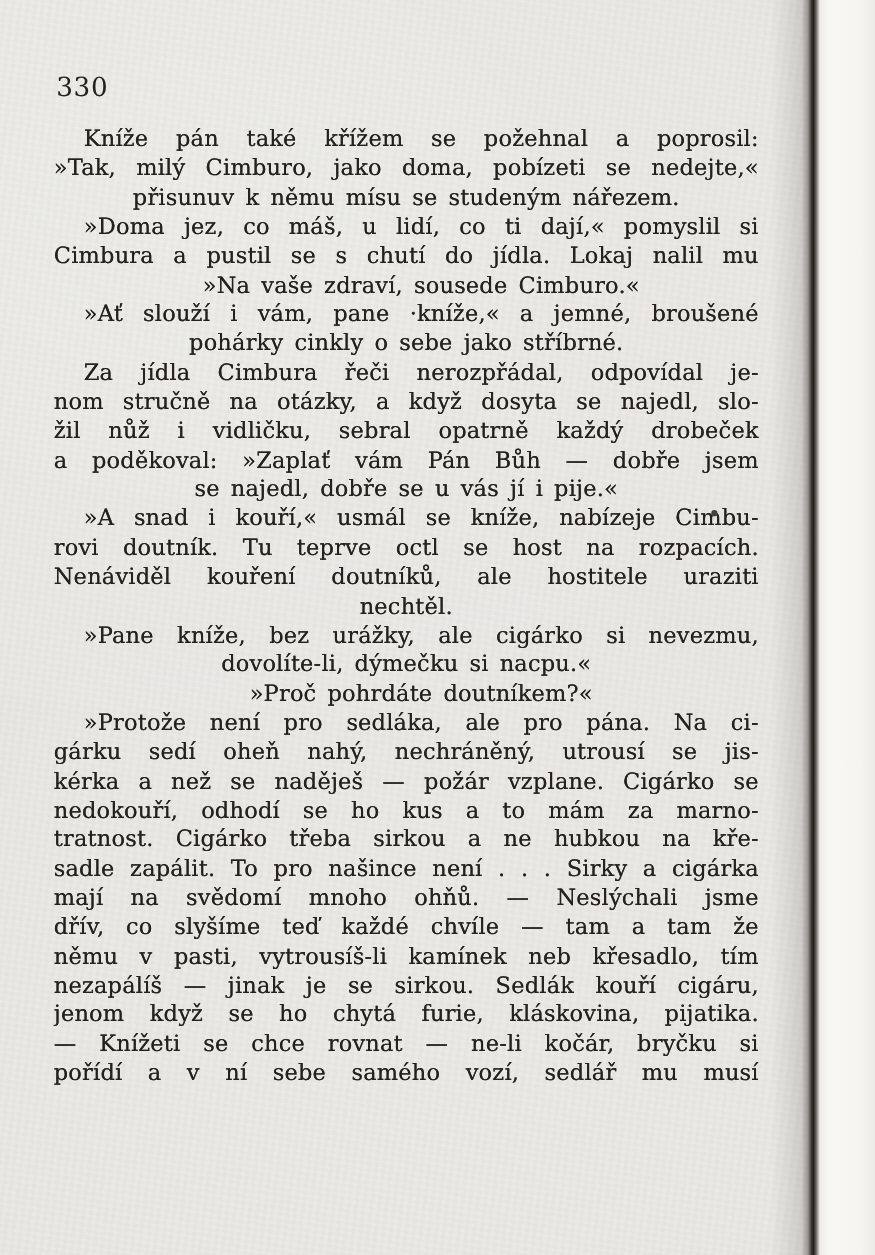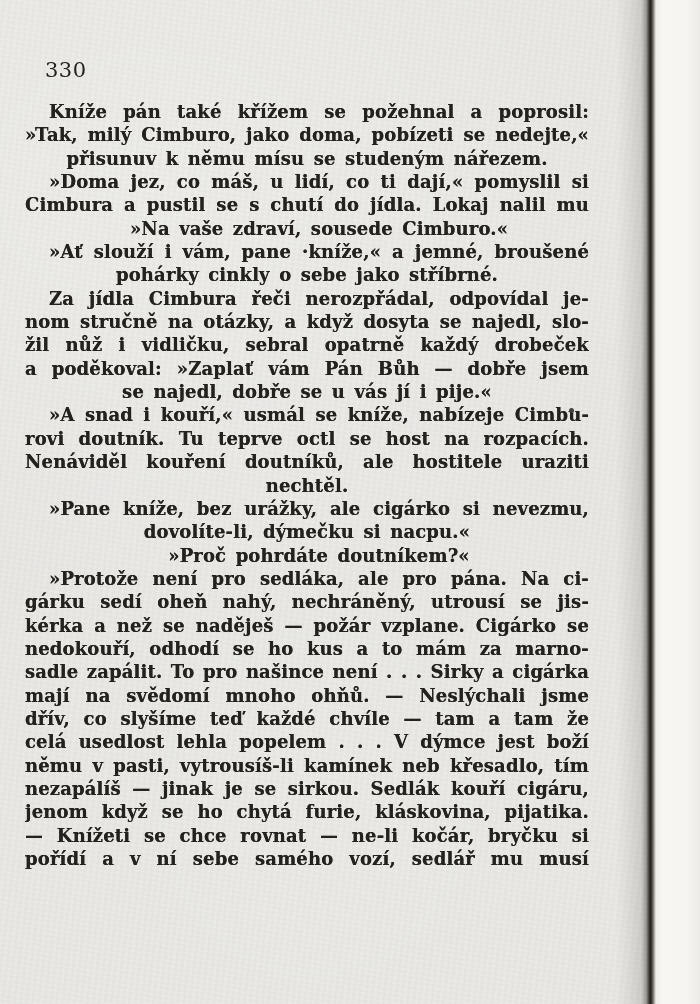--- a/index.html
+++ b/index.html
@@ -50,23 +50,22 @@
   .page-num {
     position: absolute;
     top: 58px;
     left: 45px;
     font-size: 21px;
     letter-spacing: 0.5px;
   }
   .text-block {
     position: absolute;
     top: 100px;
-    left: 25px;
+    left: 43px;
     width: 564px;
-    font-weight: bold;
   }
   .line {
     height: 23.35px;
     line-height: 23.35px;
     font-size: 18px;
     word-spacing: 1.5px;
     letter-spacing: 0.15px;
     white-space: normal;
     overflow: hidden;
     text-shadow: 0 0 0.5px rgba(32,29,24,0.85);
@@ -109,24 +108,24 @@
   <div class="line j">rovi doutník. Tu teprve octl se host na rozpacích.</div>
   <div class="line j">Nenáviděl kouření doutníků, ale hostitele uraziti</div>
   <div class="line l">nechtěl.</div>
   <div class="line j ind">»Pane kníže, bez urážky, ale cigárko si nevezmu,</div>
   <div class="line l">dovolíte-li, dýmečku si nacpu.«</div>
   <div class="line l ind">»Proč pohrdáte doutníkem?«</div>
   <div class="line j ind">»Protože není pro sedláka, ale pro pána. Na ci-</div>
   <div class="line j">gárku sedí oheň nahý, nechráněný, utrousí se jis-</div>
   <div class="line j">kérka a než se naděješ — požár vzplane. Cigárko se</div>
   <div class="line j">nedokouří, odhodí se ho kus a to mám za marno-</div>
+  <div class="line j">tratnost. Cigárko třeba sirkou a ne hubkou na kře-</div>
   <div class="line j">sadle zapálit. To pro našince není . . . Sirky a cigárka</div>
   <div class="line j">mají na svědomí mnoho ohňů. — Neslýchali jsme</div>
   <div class="line j">dřív, co slyšíme teď každé chvíle — tam a tam že</div>
-  <div class="line j">celá usedlost lehla popelem . . . V dýmce jest boží</div>
   <div class="line j">němu v pasti, vytrousíš-li kamínek neb křesadlo, tím</div>
   <div class="line j">nezapálíš — jinak je se sirkou. Sedlák kouří cigáru,</div>
   <div class="line j">jenom když se ho chytá furie, kláskovina, pijatika.</div>
   <div class="line j">— Knížeti se chce rovnat — ne-li kočár, bryčku si</div>
   <div class="line j">pořídí a v ní sebe samého vozí, sedlář mu musí</div>
 </div>
 
 <div class="ink-dot"></div>
 
 <div class="page-edge"></div>

